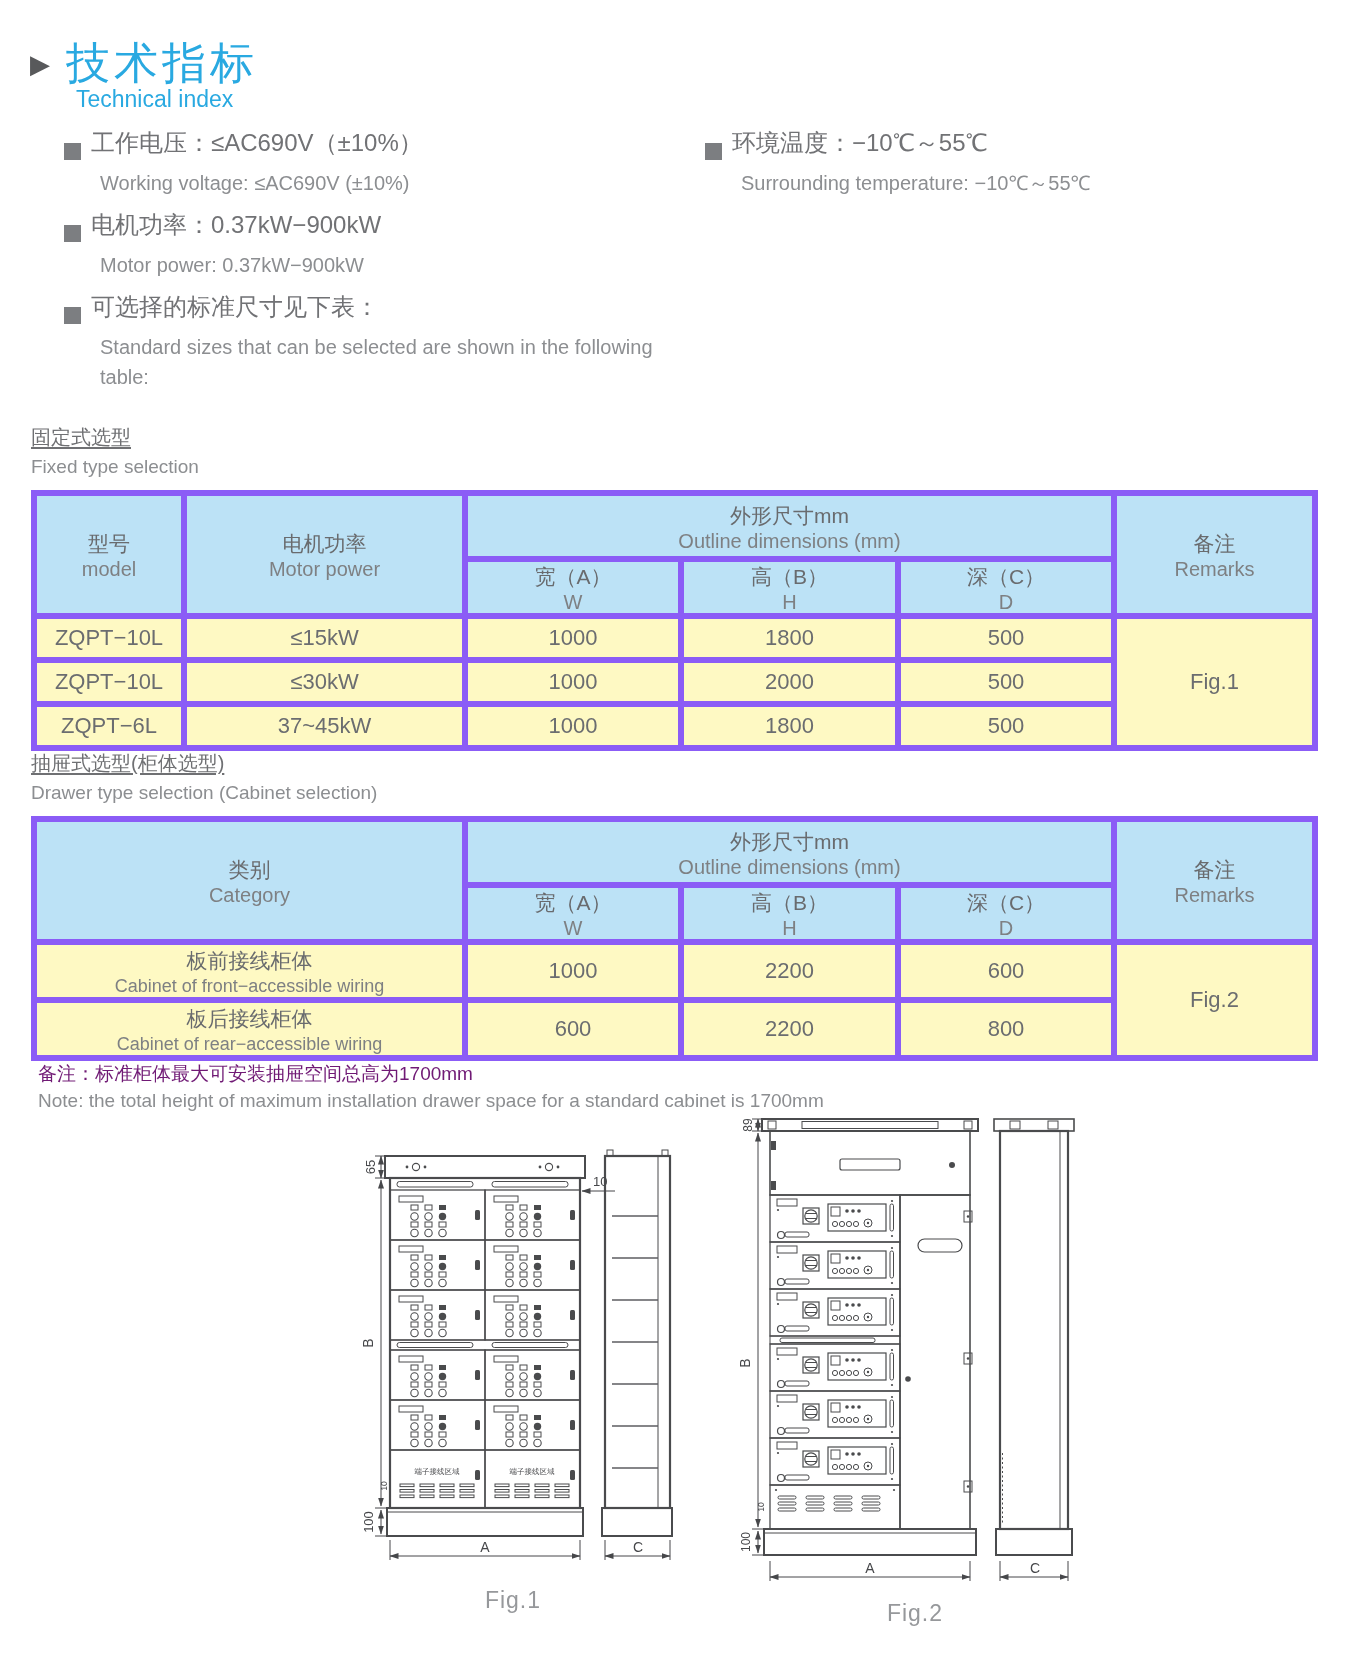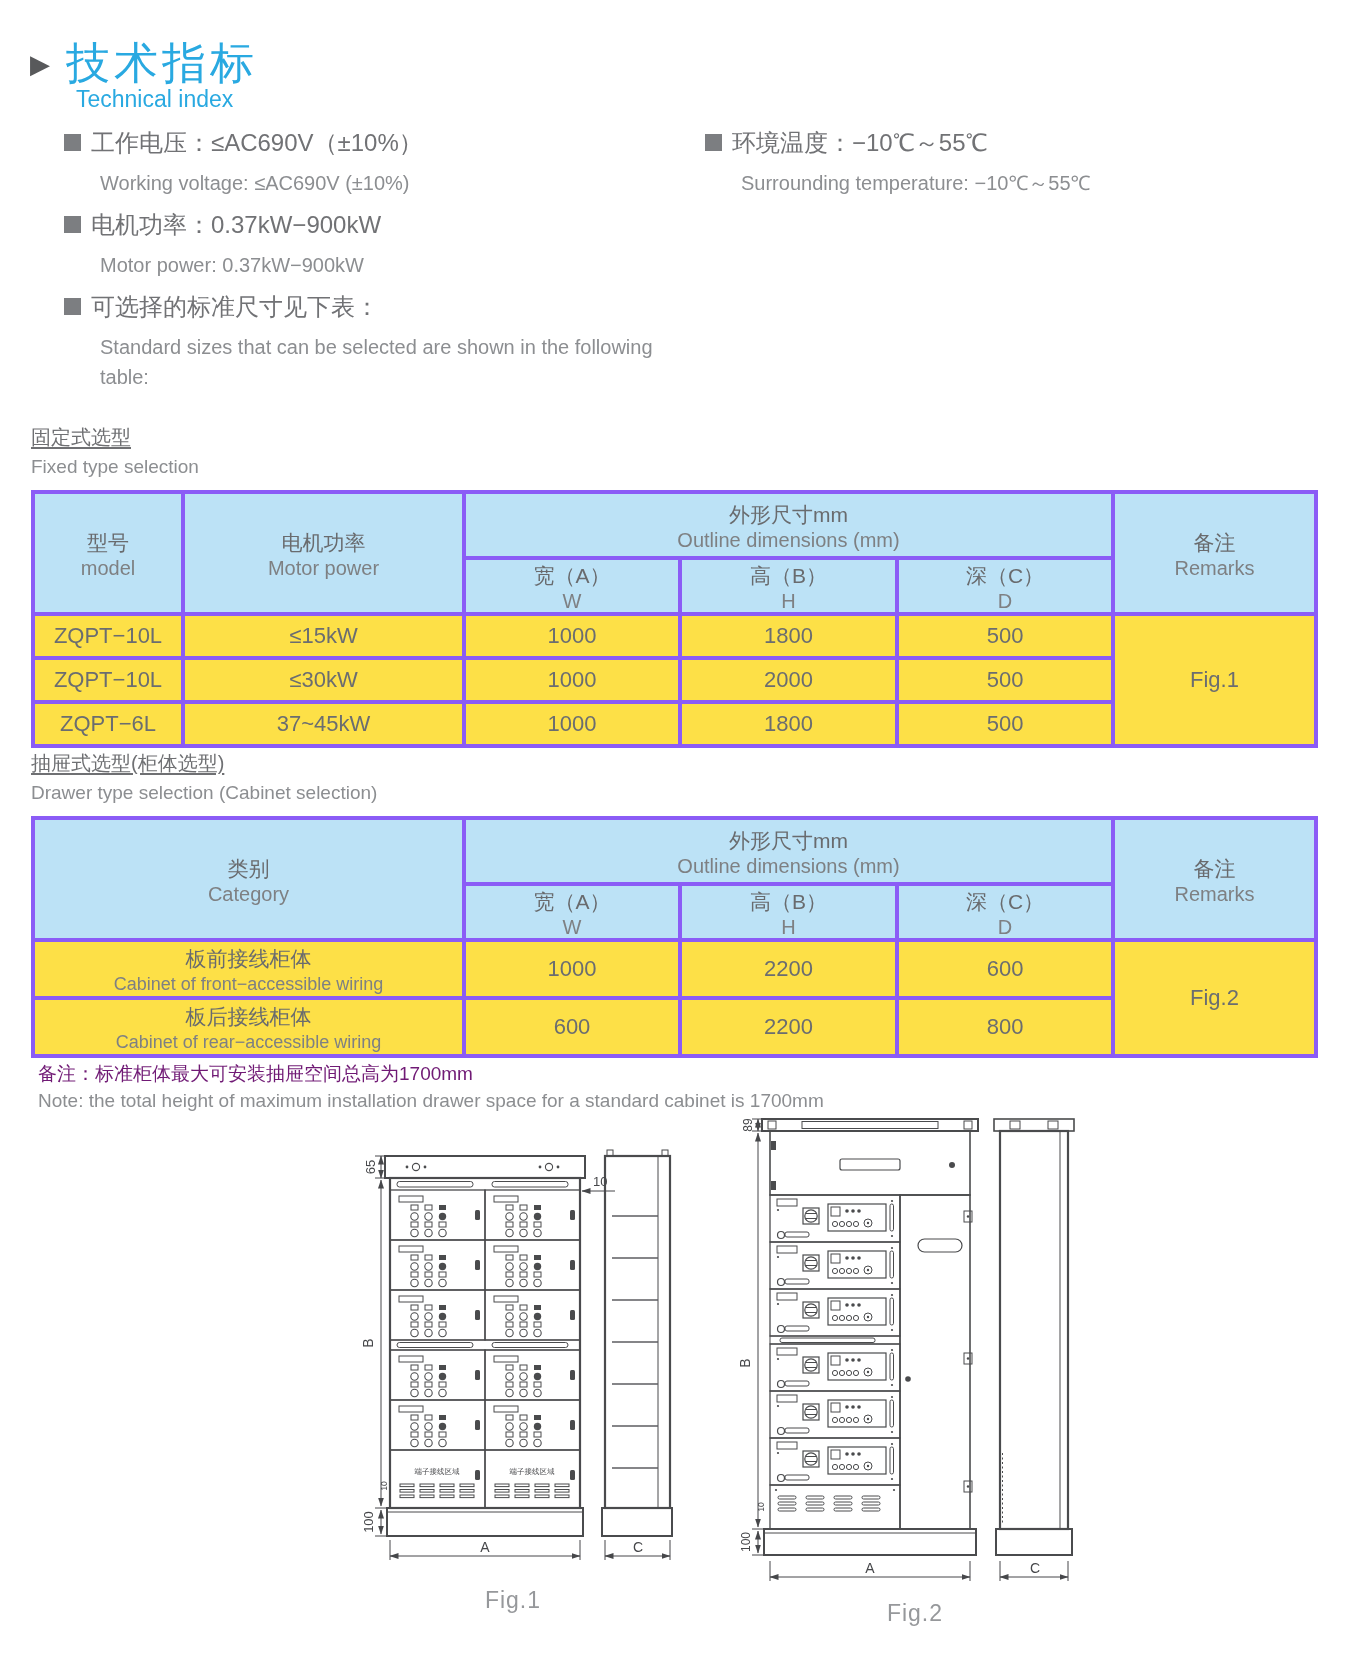--- a/index.html
+++ b/index.html
@@ -8,33 +8,33 @@
        font-family:"Liberation Sans",sans-serif;color:#6F7073}
   
   .title-row{position:absolute;top:34px;left:30px;display:flex;align-items:center}
   .tri{color:#58595B;font-size:26px;margin-right:16px;line-height:1}
   .title{color:#29A9E1;font-size:44px;letter-spacing:4px}
   .subtitle{position:absolute;top:86px;left:76px;color:#29A9E1;font-size:23px}
   
   .specs{position:absolute;top:126px;width:640px}
   .specs.left{left:64px}
   .specs.right{left:705px}
-  .spec .zh{display:flex;align-items:flex-start;font-size:24px;color:#717275;line-height:34px;margin-bottom:8px}
+  .spec .zh{display:flex;align-items:flex-end;font-size:24px;color:#717275;line-height:34px;margin-bottom:8px}
   .sq{width:17px;height:17px;background:#7C7E81;margin:8px 10px 0 0;flex:none}
   .spec .en{margin-left:36px;font-size:20px;color:#8C8E91;line-height:30px;margin-bottom:10px}
   
   .section{position:absolute;left:31px;width:1290px}
   .section1{top:424px}
   .section2{top:750px}
   .sec-zh{font-size:20px;color:#6F7073;text-decoration:underline;text-underline-offset:3px;margin-bottom:5px}
   .sec-en{font-size:19px;color:#8C8E91;margin-bottom:12px}
   table.t{border-collapse:collapse;table-layout:fixed;width:1287px}
-  table.t th,table.t td{border:4px solid #8b5cf6;text-align:center;vertical-align:middle}
+  table.t th,table.t td{border:6px solid #8b5cf6;text-align:center;vertical-align:middle}
   table.t th{background:#BCE2F6;font-weight:normal}
-  table.t td{background:#fde047;font-size:22px;color:#6B6D70}
+  table.t td{background:#fef9c3;font-size:22px;color:#6B6D70}
   .hz{font-size:21px;line-height:29px;color:#696B6E}
   .he{font-size:20px;line-height:22px;color:#7E8083}
   tr.h1 th{height:66px}
   tr.h2 th{height:56px}
   .t1 tbody tr{height:44px}
   .t2 tbody tr{height:58px}
   .cat .hz{font-size:21px}
   .cat .he{font-size:18px}
   
   .note{position:absolute;top:1060px;left:38px}

